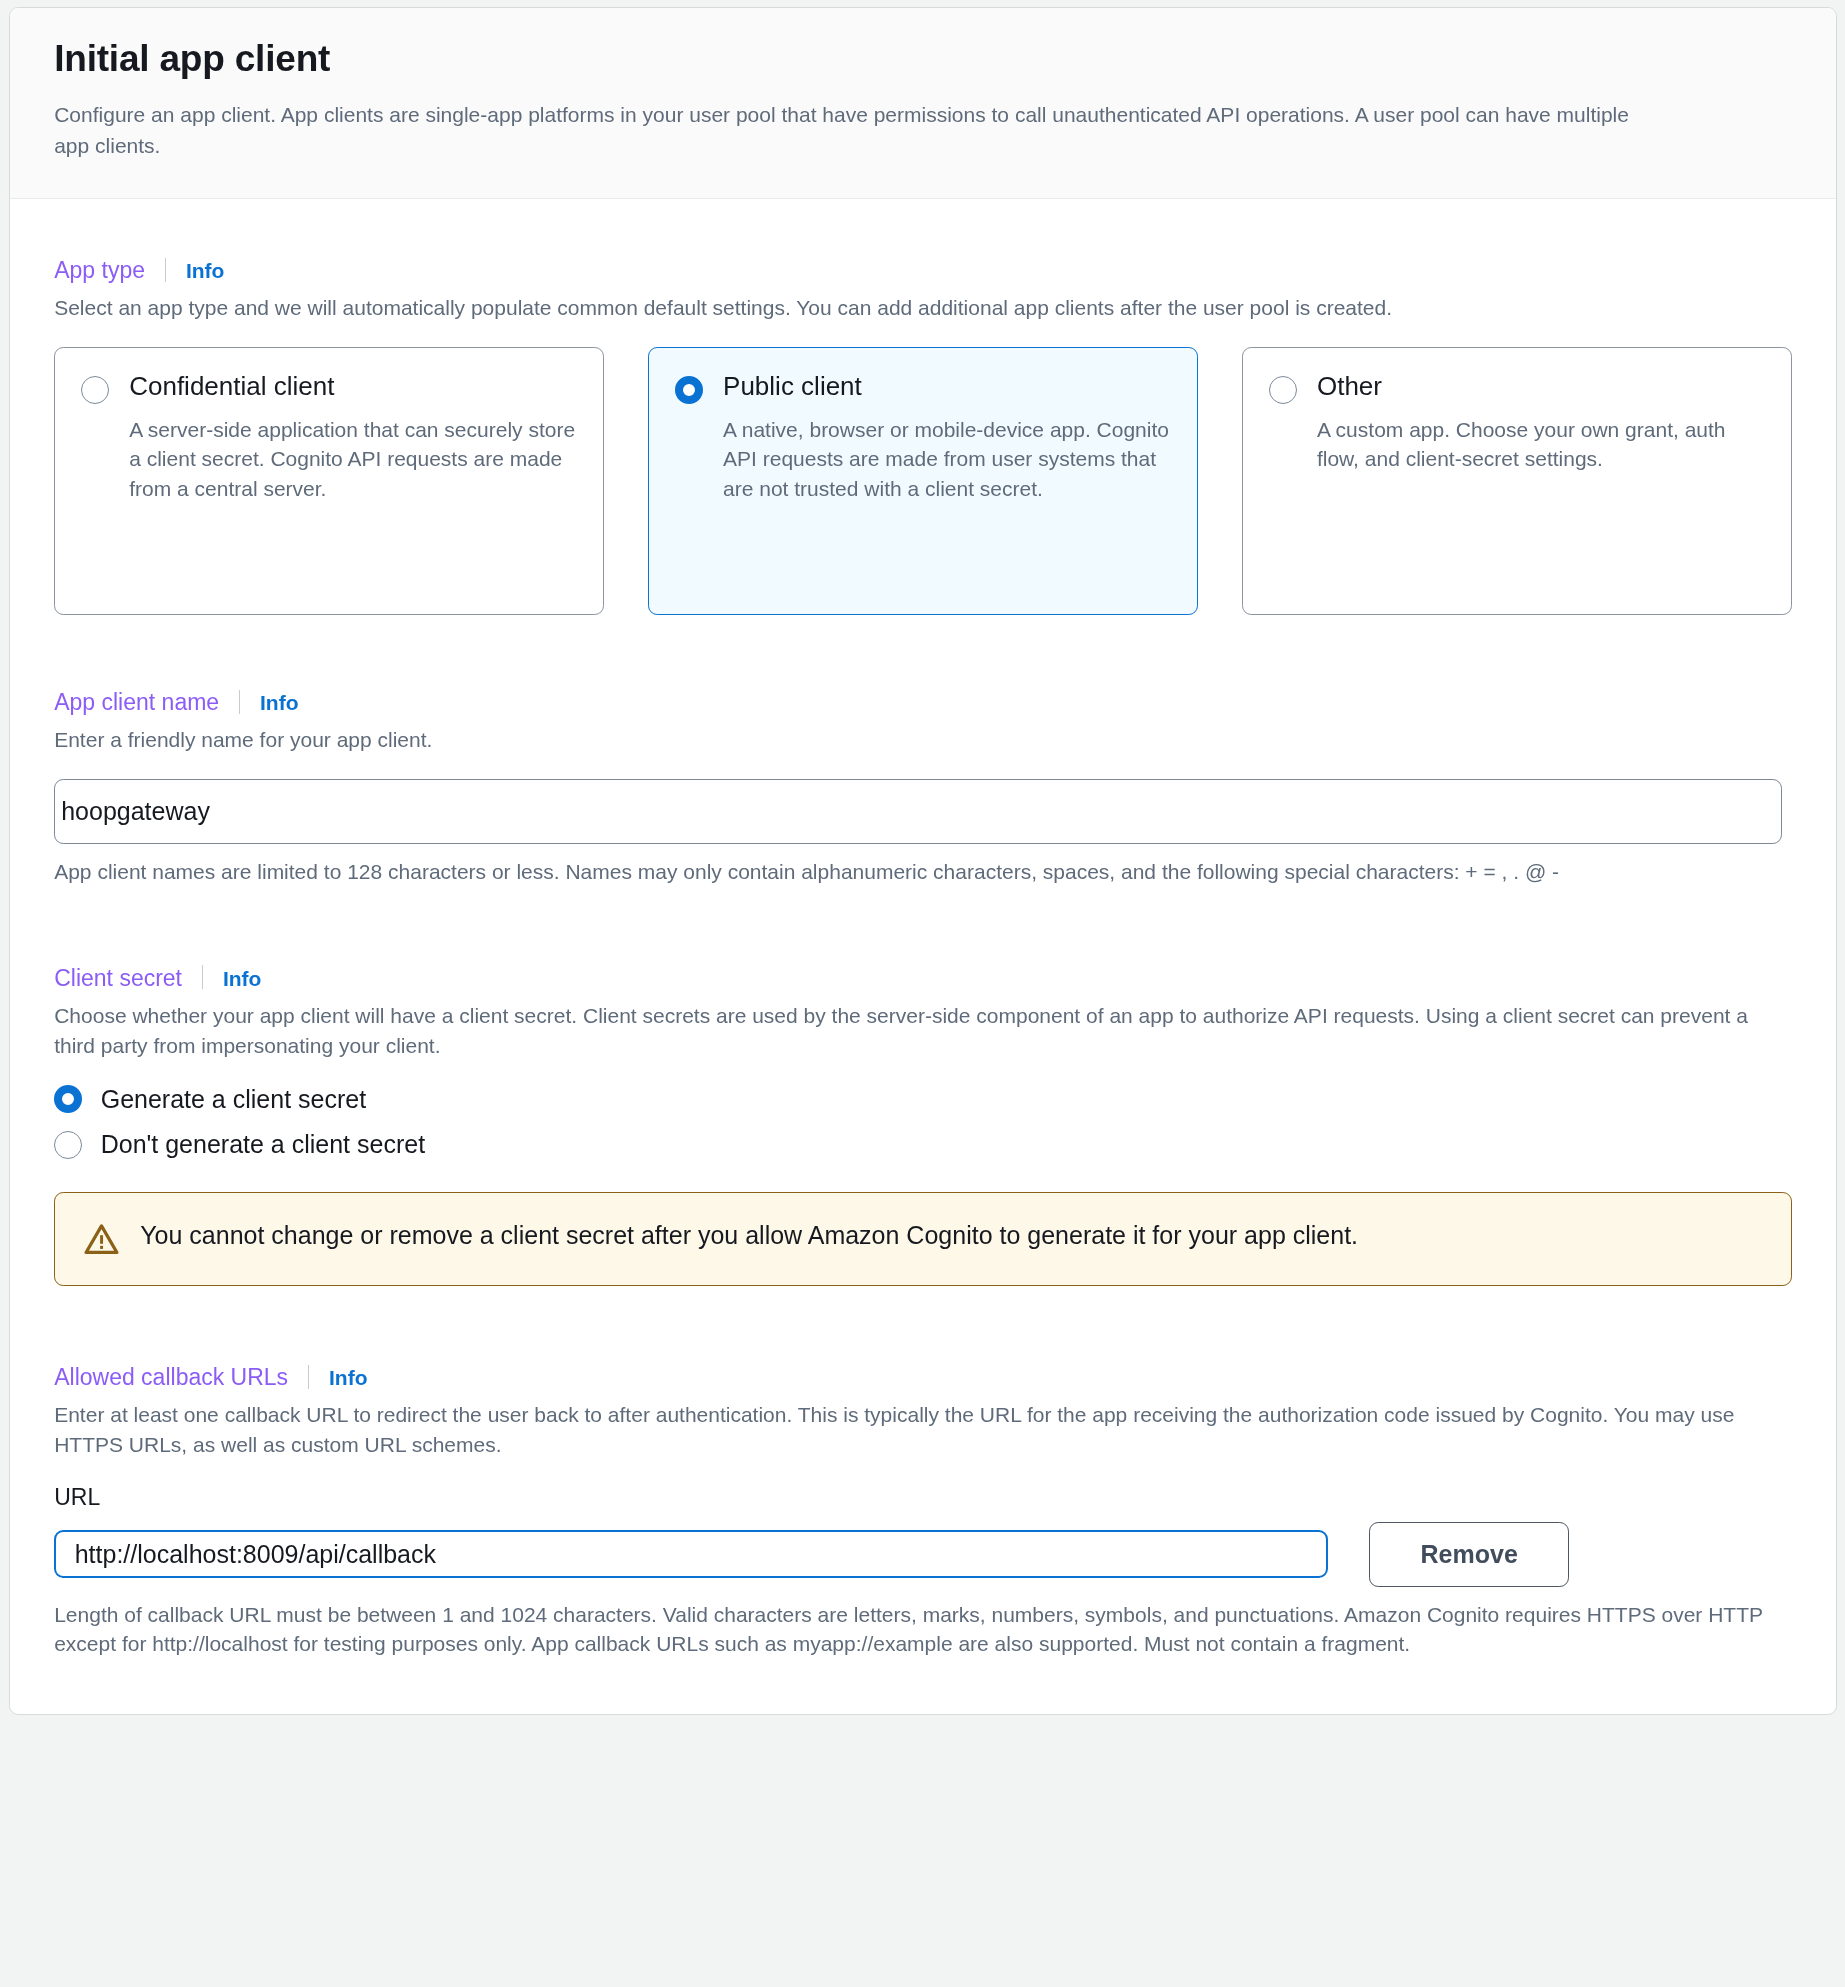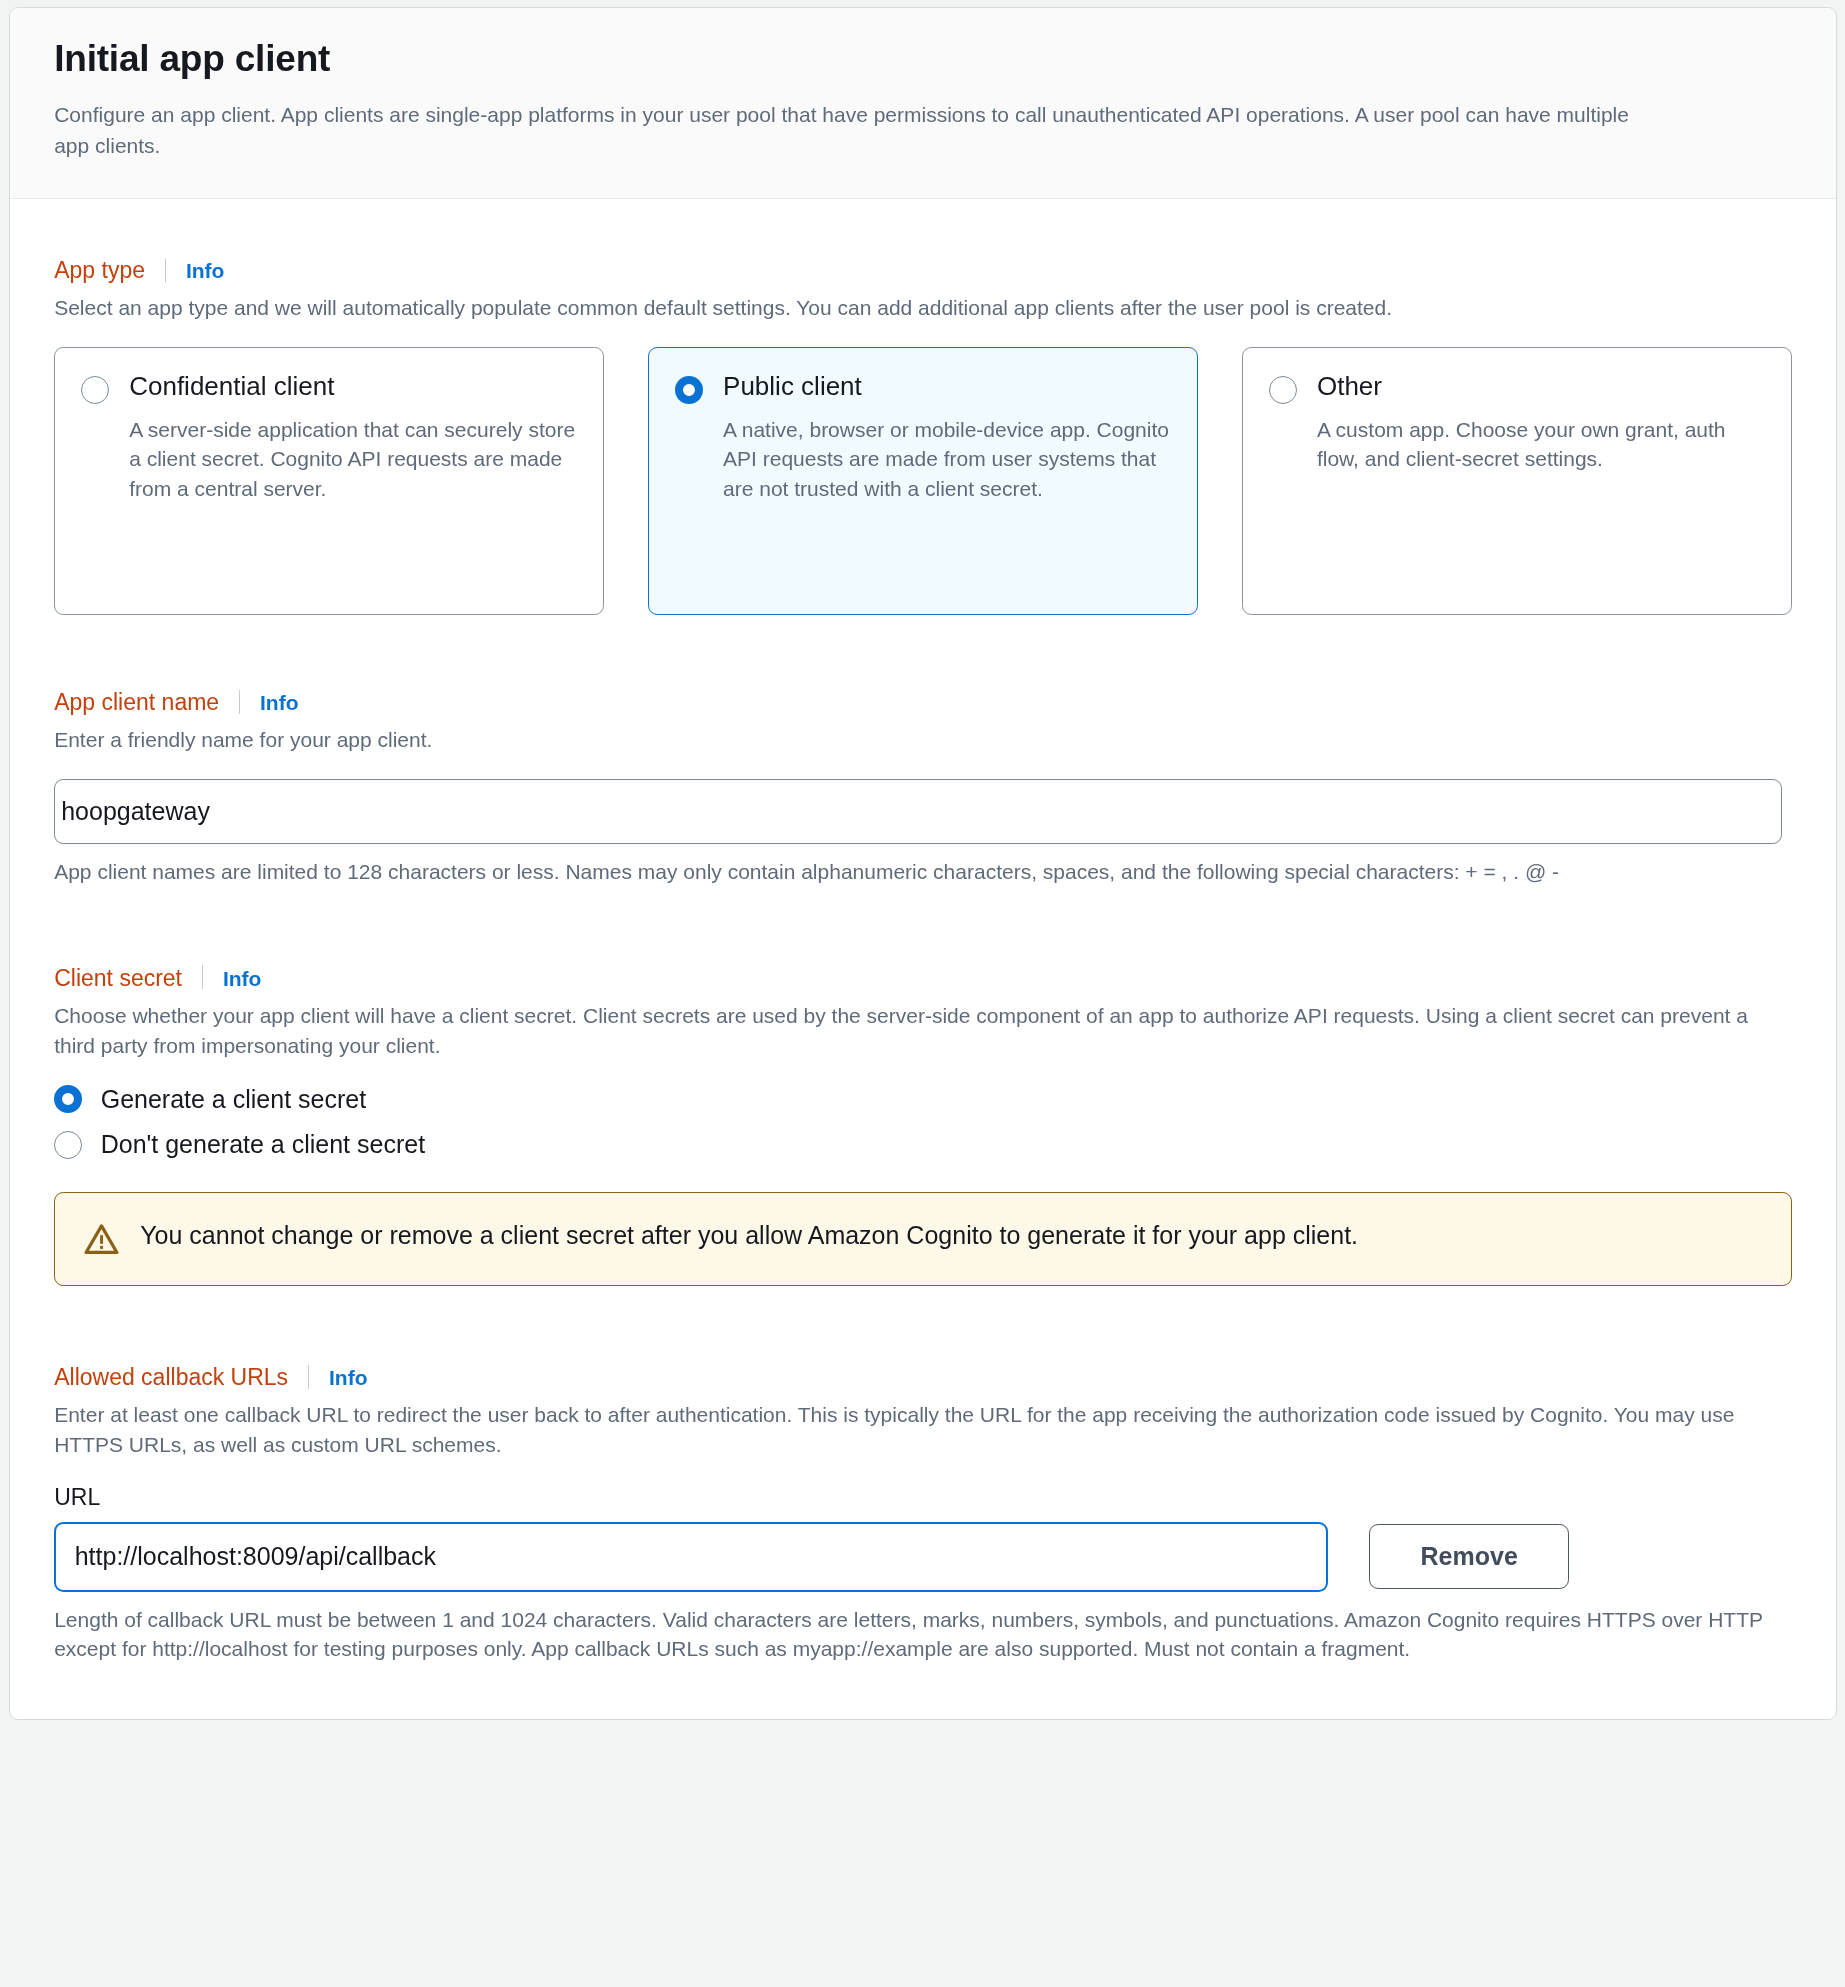--- a/index.html
+++ b/index.html
@@ -53,21 +53,21 @@
   .field-block { margin-bottom:0; }
 
   .label-row {
     display:flex;
     align-items:baseline;
     gap:0;
     margin-bottom:9.2px;
   }
   .field-label {
     font-size:23px;
-    color:#c2410c;
+    color:#8b5cf6;
     font-weight:normal;
   }
   .label-divider {
     width:0.9px;
     height:24px;
     background:#c6cad1;
     margin:0 20px;
     position:relative;
     top:3.7px;
   }
@@ -198,21 +198,21 @@
     margin:0 0 11px 0;
   }
   .url-row {
     display:flex;
     align-items:center;
     gap:41px;
   }
   .url-input-wrap { flex:0 0 auto; position:relative; }
   .url-input {
     width:1274px;
-    height:70px;
+    height:48px;
     border:2.8px solid #0972d3;
     border-radius:9.2px;
     font-size:25px;
     color:#16191f;
     padding:0 18.5px;
     font-family:"Liberation Sans", sans-serif;
     background:#fff;
     outline:none;
   }
   .btn-remove {

